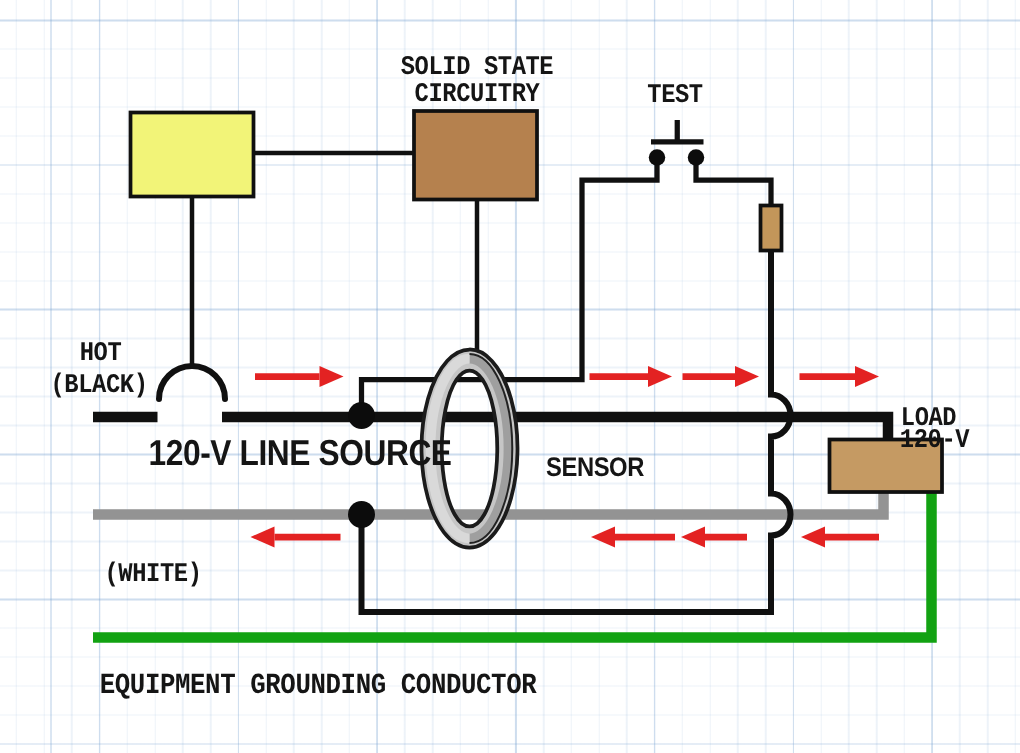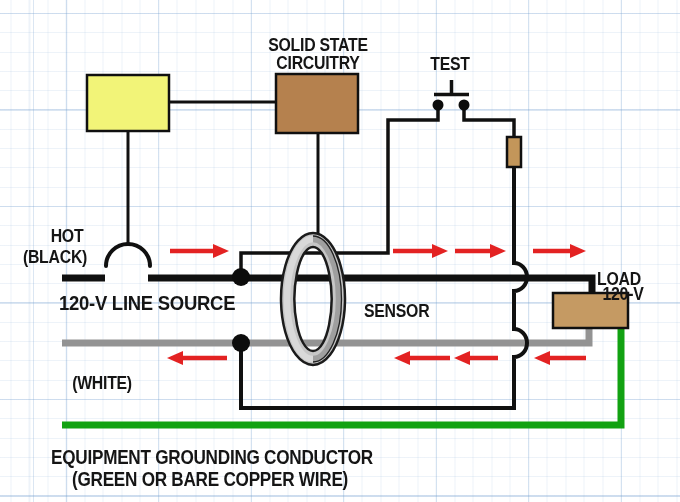--- a/index.html
+++ b/index.html
@@ -12,25 +12,25 @@
       repeating-linear-gradient(to right,  rgba(110,155,205,0.12) 0 1px, transparent 1px 18.5px),
       repeating-linear-gradient(to bottom, rgba(110,155,205,0.12) 0 1px, transparent 1px 19.3px);
     background-position: 66px 0, 0 13px, 10.5px 0, 0 13px;
     font-family:"Liberation Sans","DejaVu Sans",sans-serif;
   }
   svg.circuit{position:absolute;left:0;top:0;}
   .lbl{
     position:absolute;font-weight:700;color:#151515;white-space:nowrap;
     font-size:18px;line-height:18px;letter-spacing:-0.3px;
   }
-  .lbl.centered{transform:translateX(-50%);}
+  .lbl.centered{transform:translateX(-50%);font-family:Liberation Mono, monospace;}
   .lbl .cnd{display:inline-block;transform:scaleX(0.88);transform-origin:50% 50%;white-space:nowrap;}
   .lbl.leftal .cnd{transform-origin:0 50%;}
   .lbl.big{font-size:19.5px;line-height:20px;}
-  .lbl.mid{font-size:21px;line-height:19px;}
+  .lbl.mid{font-size:24px;line-height:19px;margin-left:40px;}
 </style>
 </head>
 <body>
 
 <div class="stage">
 
   <svg class="circuit" width="680" height="502" viewBox="0 0 680 502">
 
     <path d="M169,102 L276,102" fill="none" stroke="#101010" stroke-width="3"></path>
     <path d="M128,131 L128,245" fill="none" stroke="#101010" stroke-width="3"></path>
@@ -111,27 +111,26 @@
   </svg>
 
 
   <div class="lbl centered" style="left:318px;top:36px;"><span class="cnd">SOLID STATE</span></div>
   <div class="lbl centered" style="left:318px;top:54px;"><span class="cnd">CIRCUITRY</span></div>
 
   <div class="lbl centered" style="left:450px;top:55px;"><span class="cnd">TEST</span></div>
 
 
   <div class="lbl centered" style="left:67px;top:227px;"><span class="cnd">HOT</span></div>
-  <div class="lbl centered" style="left:55px;top:248px;"><span class="cnd">(BLACK)</span></div>
+  <div class="lbl centered" style="left:66px;top:248px;"><span class="cnd">(BLACK)</span></div>
 
   <div class="lbl leftal mid" style="left:59px;top:293px;"><span class="cnd">120-V LINE SOURCE</span></div>
 
   <div class="lbl leftal" style="left:364px;top:302px;"><span class="cnd">SENSOR</span></div>
 
   <div class="lbl centered" style="left:102px;top:374px;"><span class="cnd">(WHITE)</span></div>
 
   <div class="lbl centered" style="left:623px;top:249px;margin-top:36px;"><span class="cnd">120-V</span></div>
   <div class="lbl centered" style="left:619px;top:270px;"><span class="cnd">LOAD</span></div>
 
   <div class="lbl centered big" style="left:212px;top:447px;"><span class="cnd">EQUIPMENT GROUNDING CONDUCTOR</span></div>
-  <div class="lbl centered big" style="left:210px;top:469px;"><span class="cnd">(GREEN OR BARE COPPER WIRE)</span></div>
 
 </div>
 
 </body></html>

